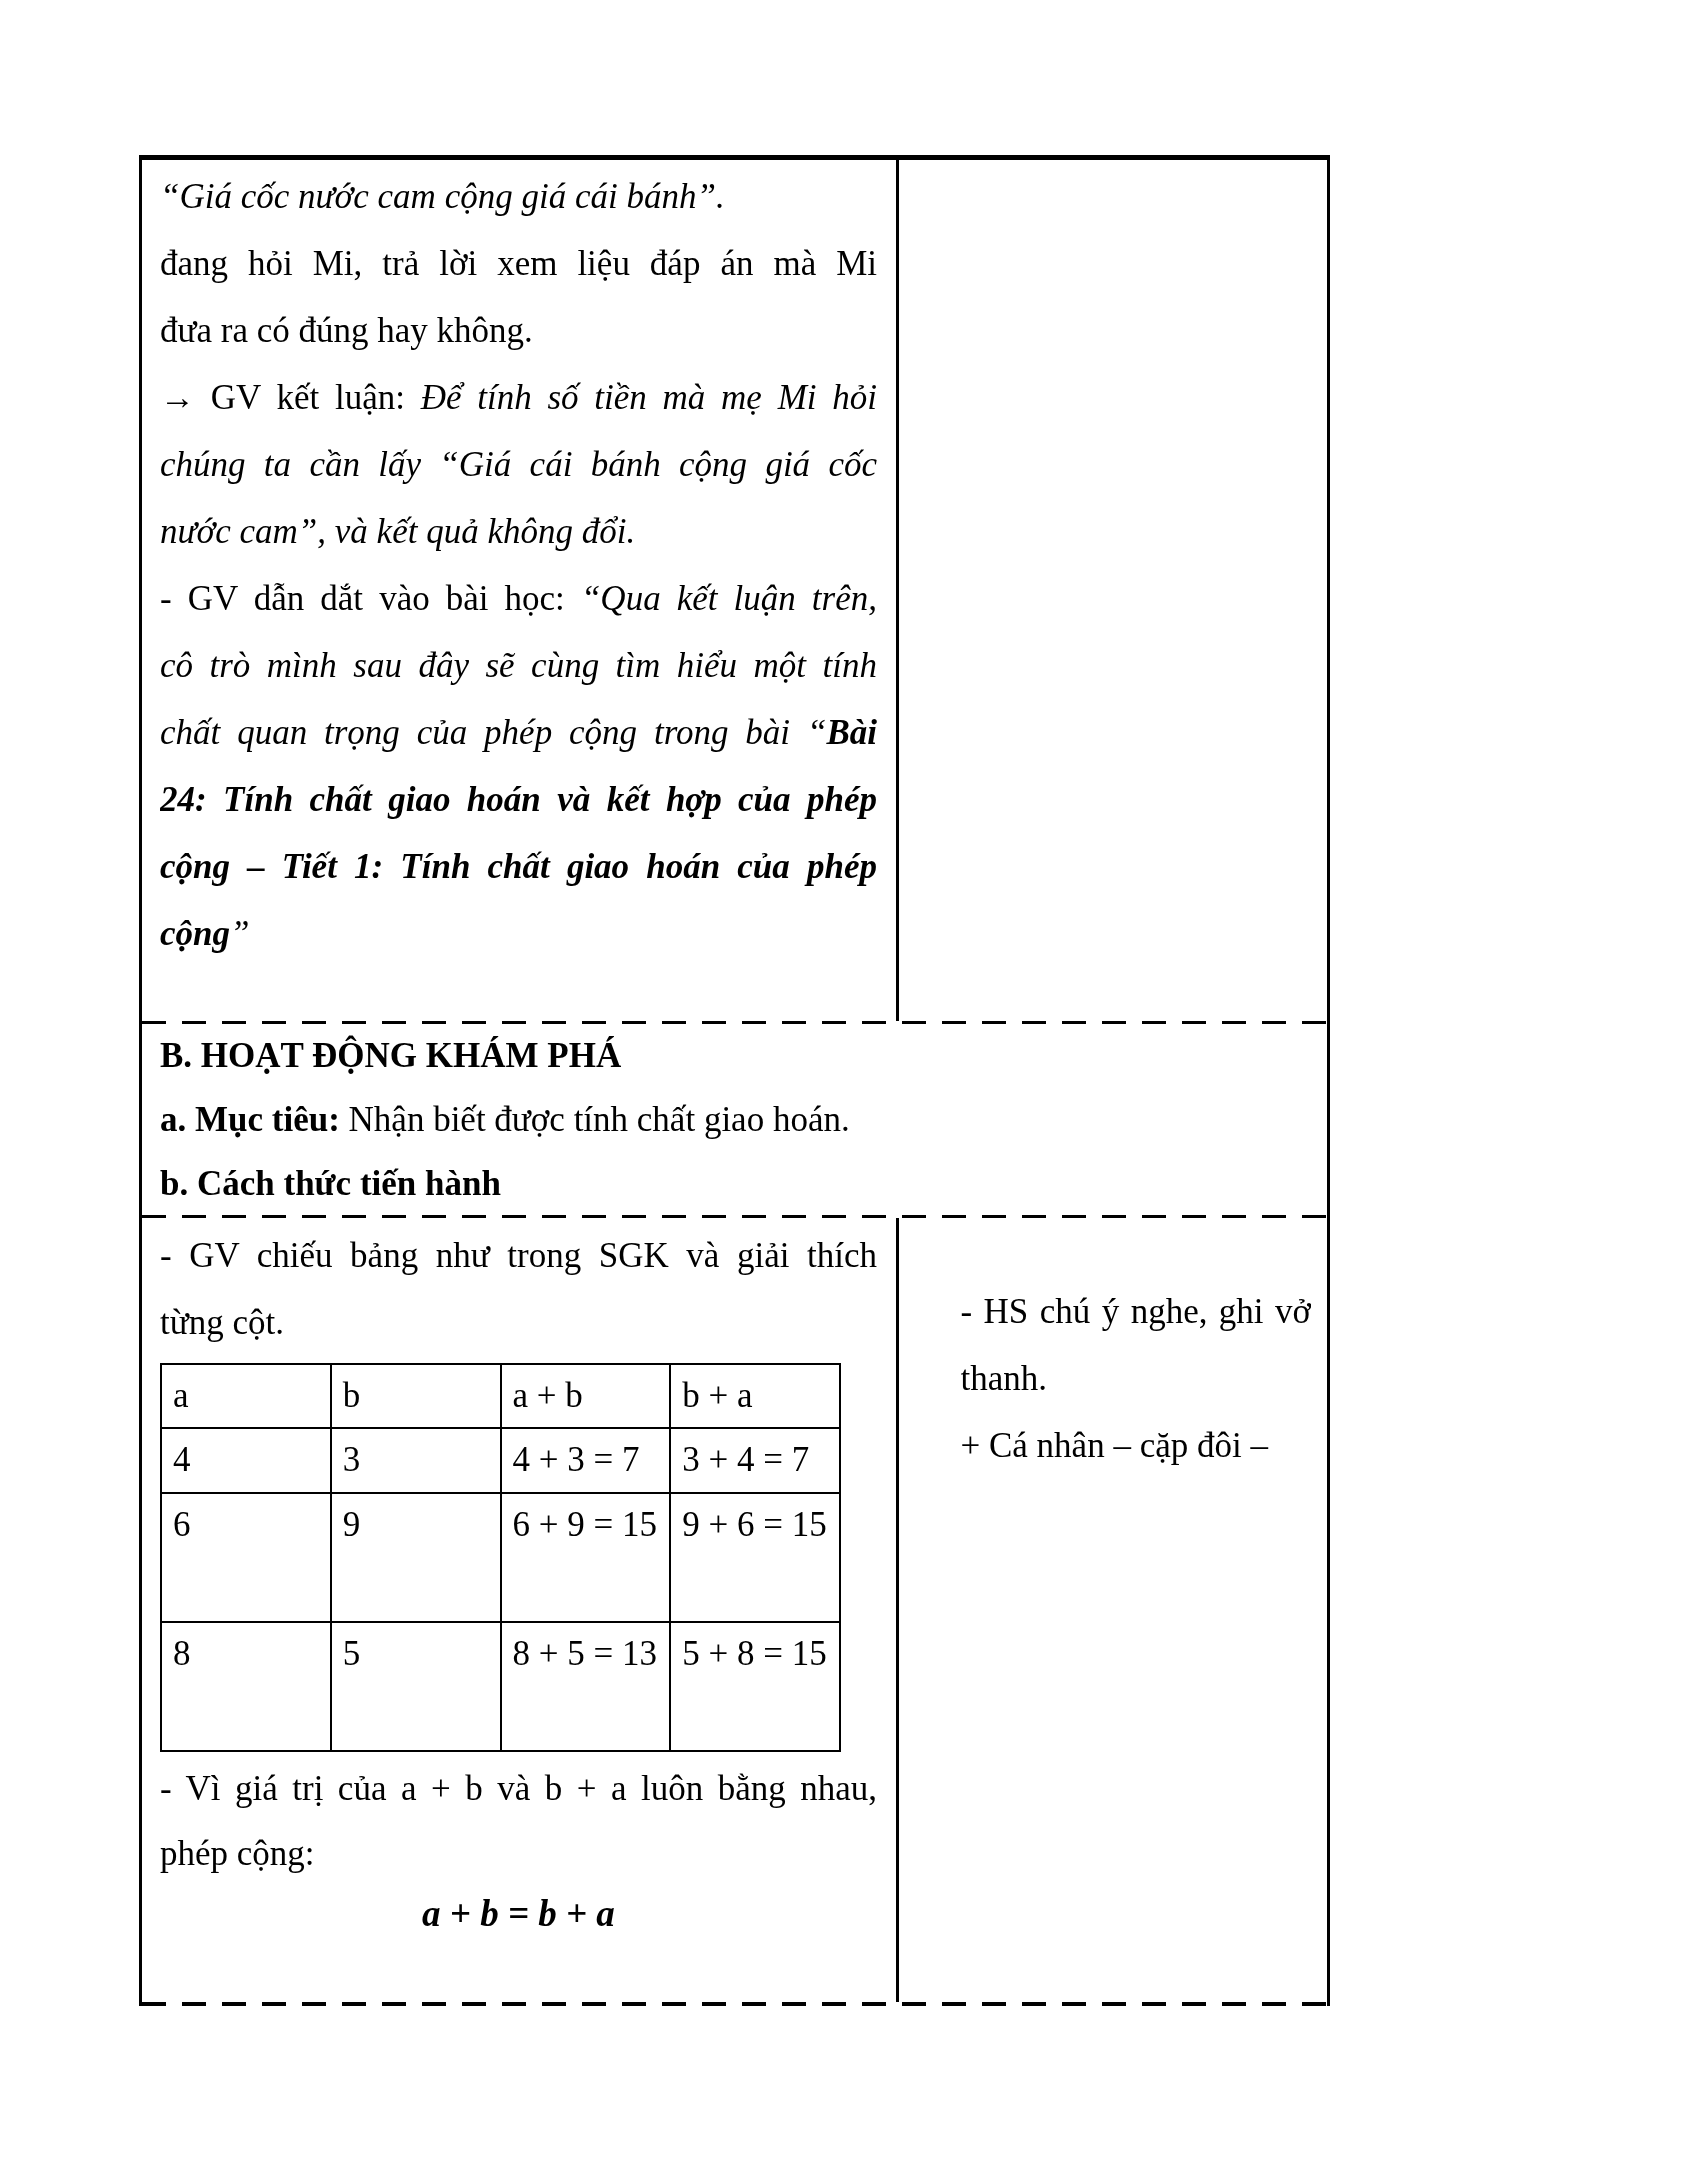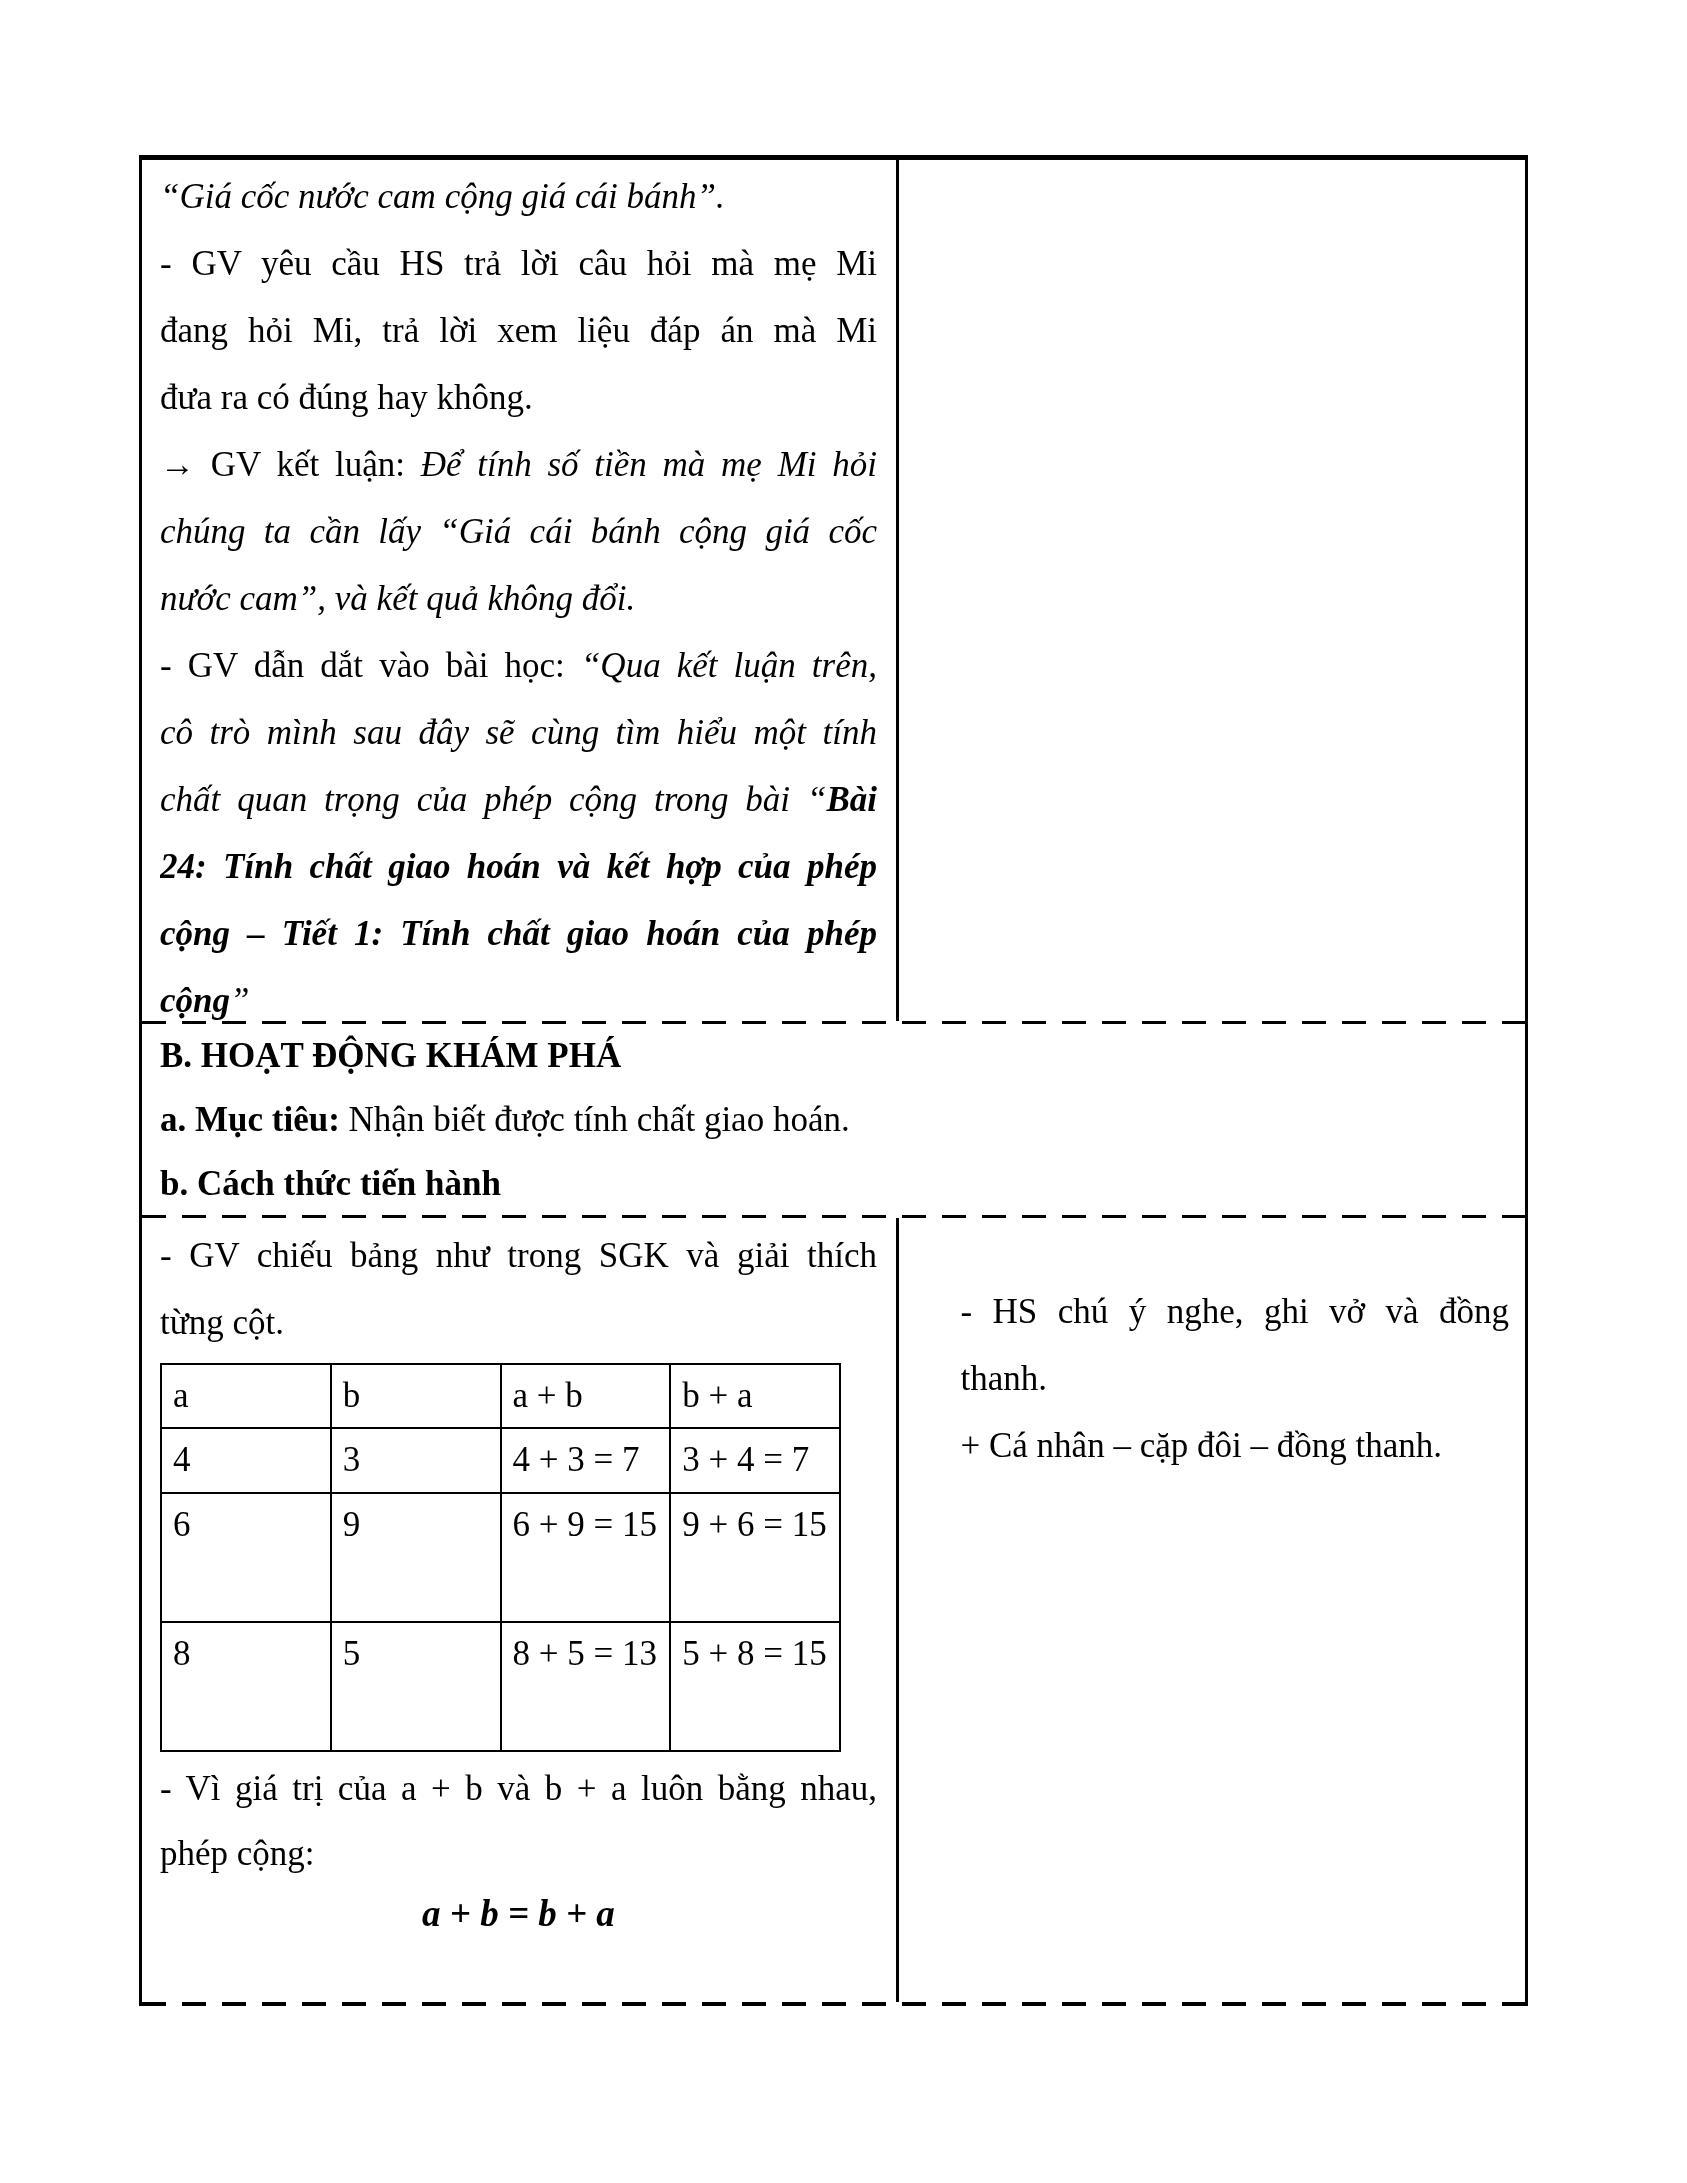--- a/index.html
+++ b/index.html
@@ -1,21 +1,21 @@
 <!DOCTYPE html>
 <html style="font-size:12.7px"><head>
 <meta charset="utf-8">
 <style>
   html,body{margin:0;padding:0;}
   body{
     width:1687px;height:2183px;background:#ffffff;position:relative;
     font-family:"Liberation Serif","DejaVu Serif",serif;color:#000000;
   }
   #outer-table{
-    position:absolute;left:139px;top:155px;width:1389px;box-sizing:border-box;
+    position:absolute;left:139px;top:155px;width:1191px;box-sizing:border-box;
     border-top:5.6px solid #000;border-left:3.2px solid #000;border-right:3.2px solid #000;
     background:#fff;
   }
   .dash-divider{
     height:3.2px;width:100%;
     background:repeating-linear-gradient(90deg,#000 0 24px,transparent 24px 40px);
   }
   .trow{display:flex;box-sizing:border-box;align-items:stretch;}
   .row1{height:861px;}
   .row2{height:191px;display:block;padding:0 19px 0 18px;box-sizing:border-box;}
@@ -59,21 +59,20 @@
   }
 </style>
 </head>
 <body>
 
 <div id="outer-table">
 
   <div class="trow row1">
     <div class="cell-left">
         <div class="ln last"><span class="s-i">“Giá cốc nước cam cộng giá cái bánh”.</span></div>
-        <div class="ln"><span class="s-n">- GV yêu cầu HS trả lời câu hỏi mà mẹ Mi</span></div>
         <div class="ln"><span class="s-n">đang hỏi Mi, trả lời xem liệu đáp án mà Mi</span></div>
         <div class="ln last"><span class="s-n">đưa ra có đúng hay không.</span></div>
         <div class="ln"><span class="s-n">→ GV kết luận: </span><span class="s-i">Để tính số tiền mà mẹ Mi hỏi</span></div>
         <div class="ln"><span class="s-i">chúng ta cần lấy “Giá cái bánh cộng giá cốc</span></div>
         <div class="ln last"><span class="s-i">nước cam”, và kết quả không đổi.</span></div>
         <div class="ln"><span class="s-n">- GV dẫn dắt vào bài học: </span><span class="s-i">“Qua kết luận trên,</span></div>
         <div class="ln"><span class="s-i">cô trò mình sau đây sẽ cùng tìm hiểu một tính</span></div>
         <div class="ln"><span class="s-i">chất quan trọng của phép cộng trong bài “</span><span class="s-bi">Bài</span></div>
         <div class="ln"><span class="s-bi">24: Tính chất giao hoán và kết hợp của phép</span></div>
         <div class="ln"><span class="s-bi">cộng – Tiết 1: Tính chất giao hoán của phép</span></div>

